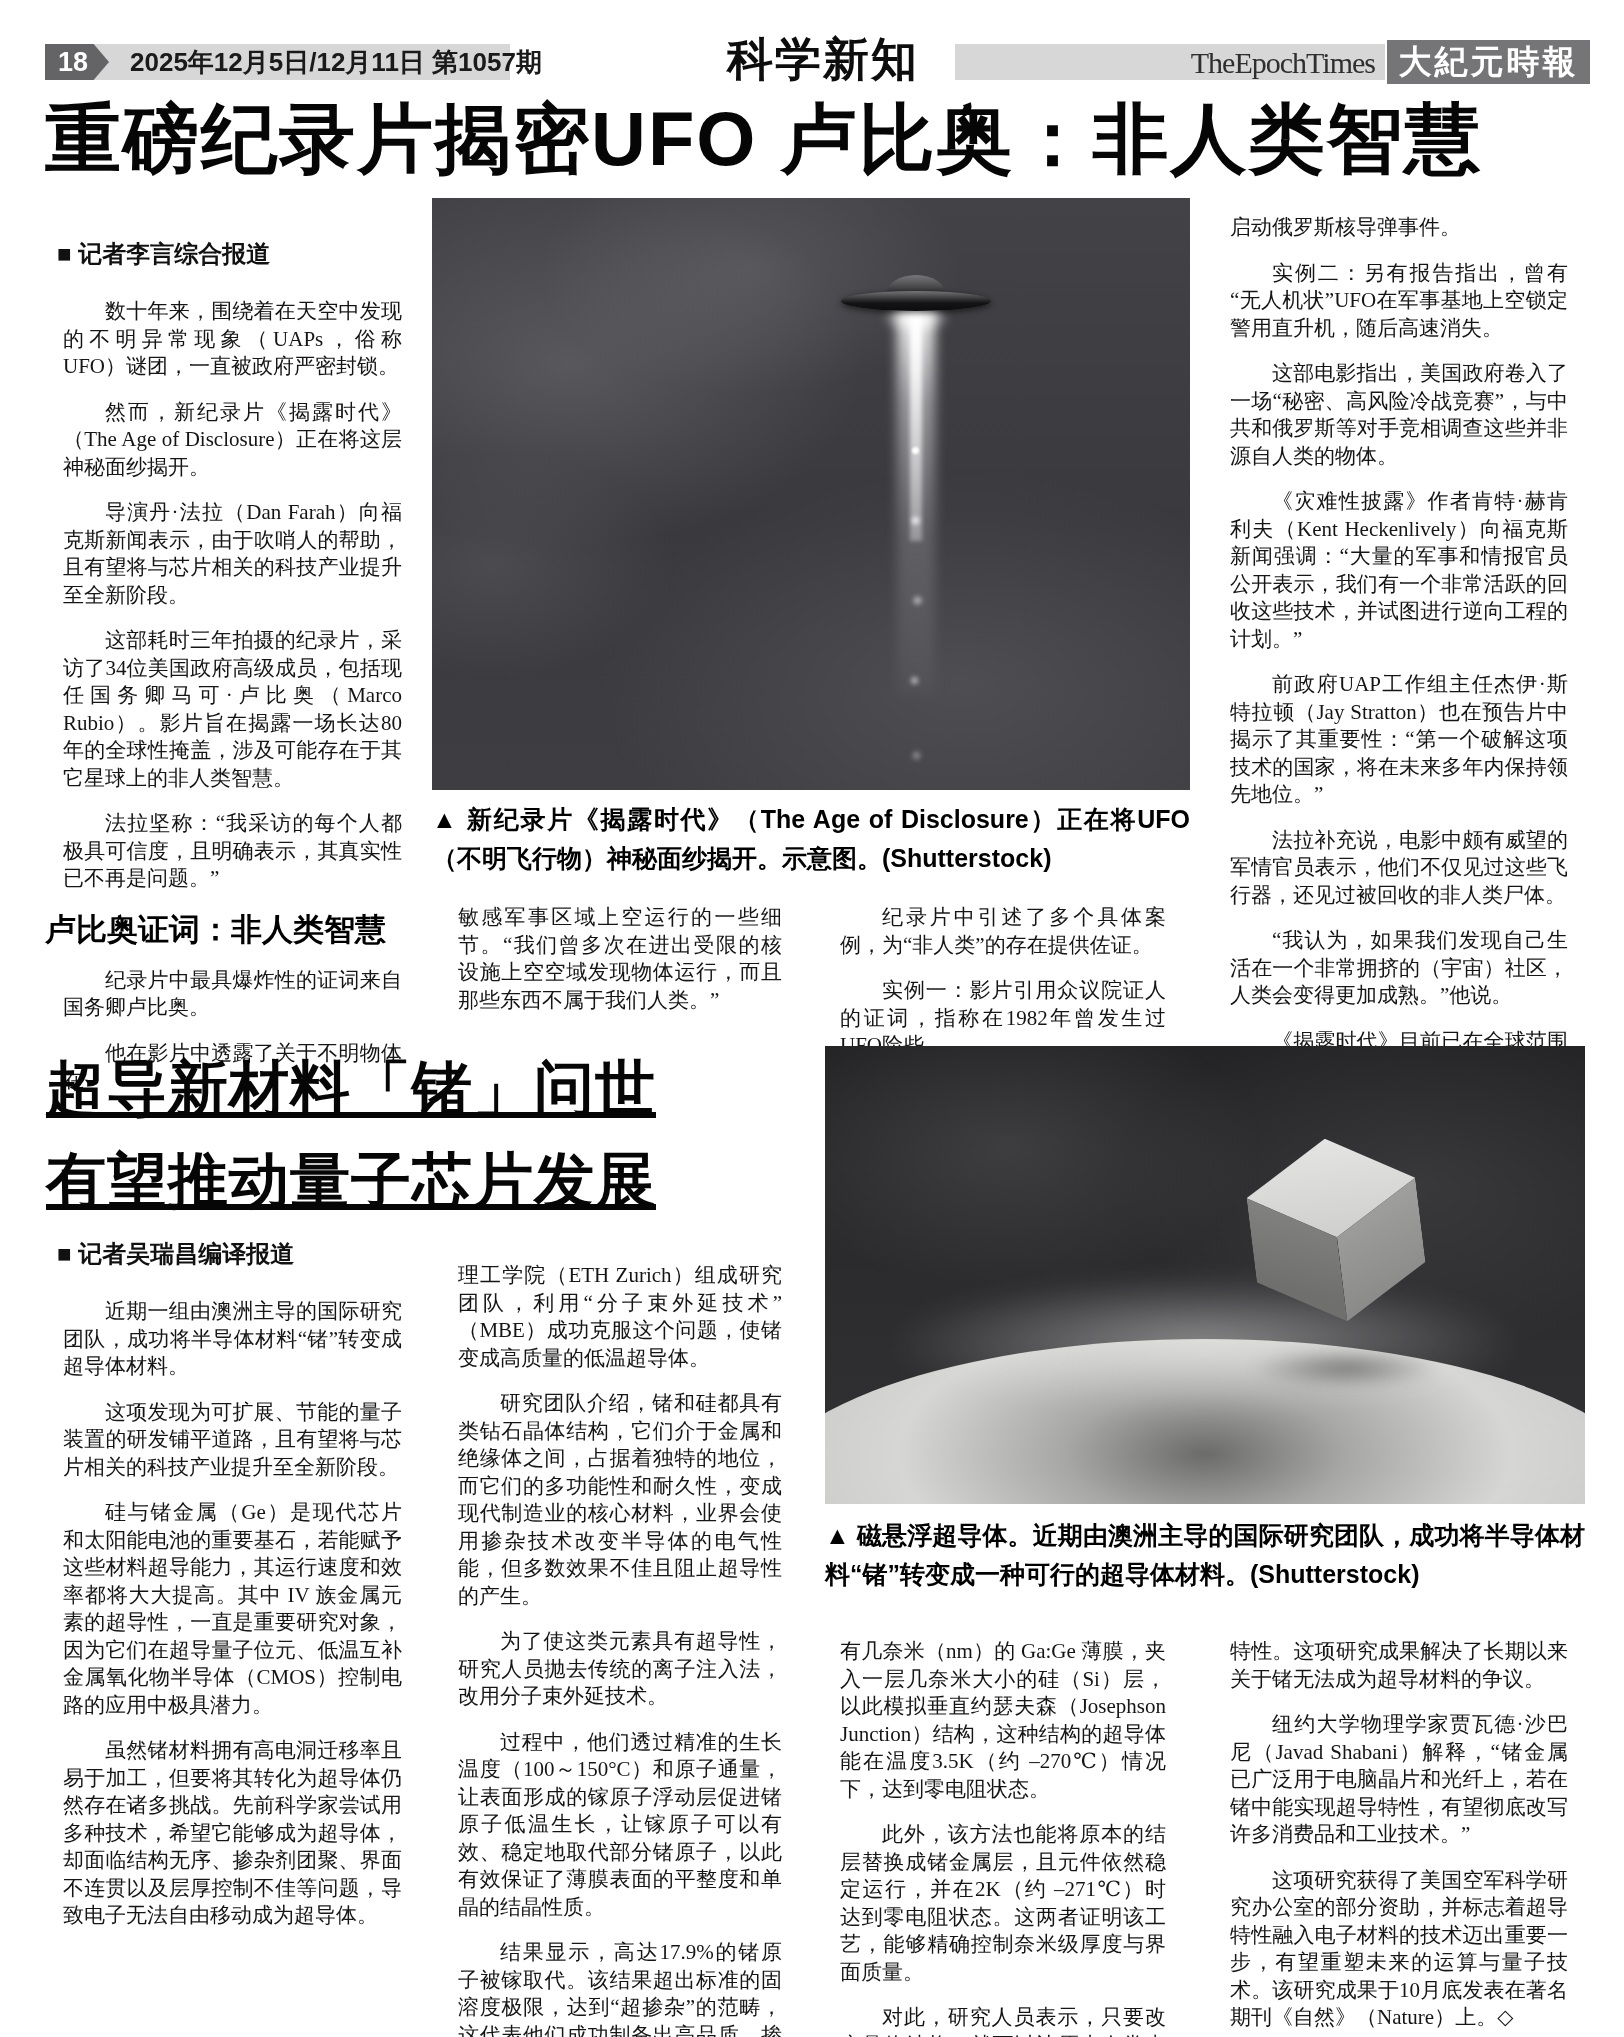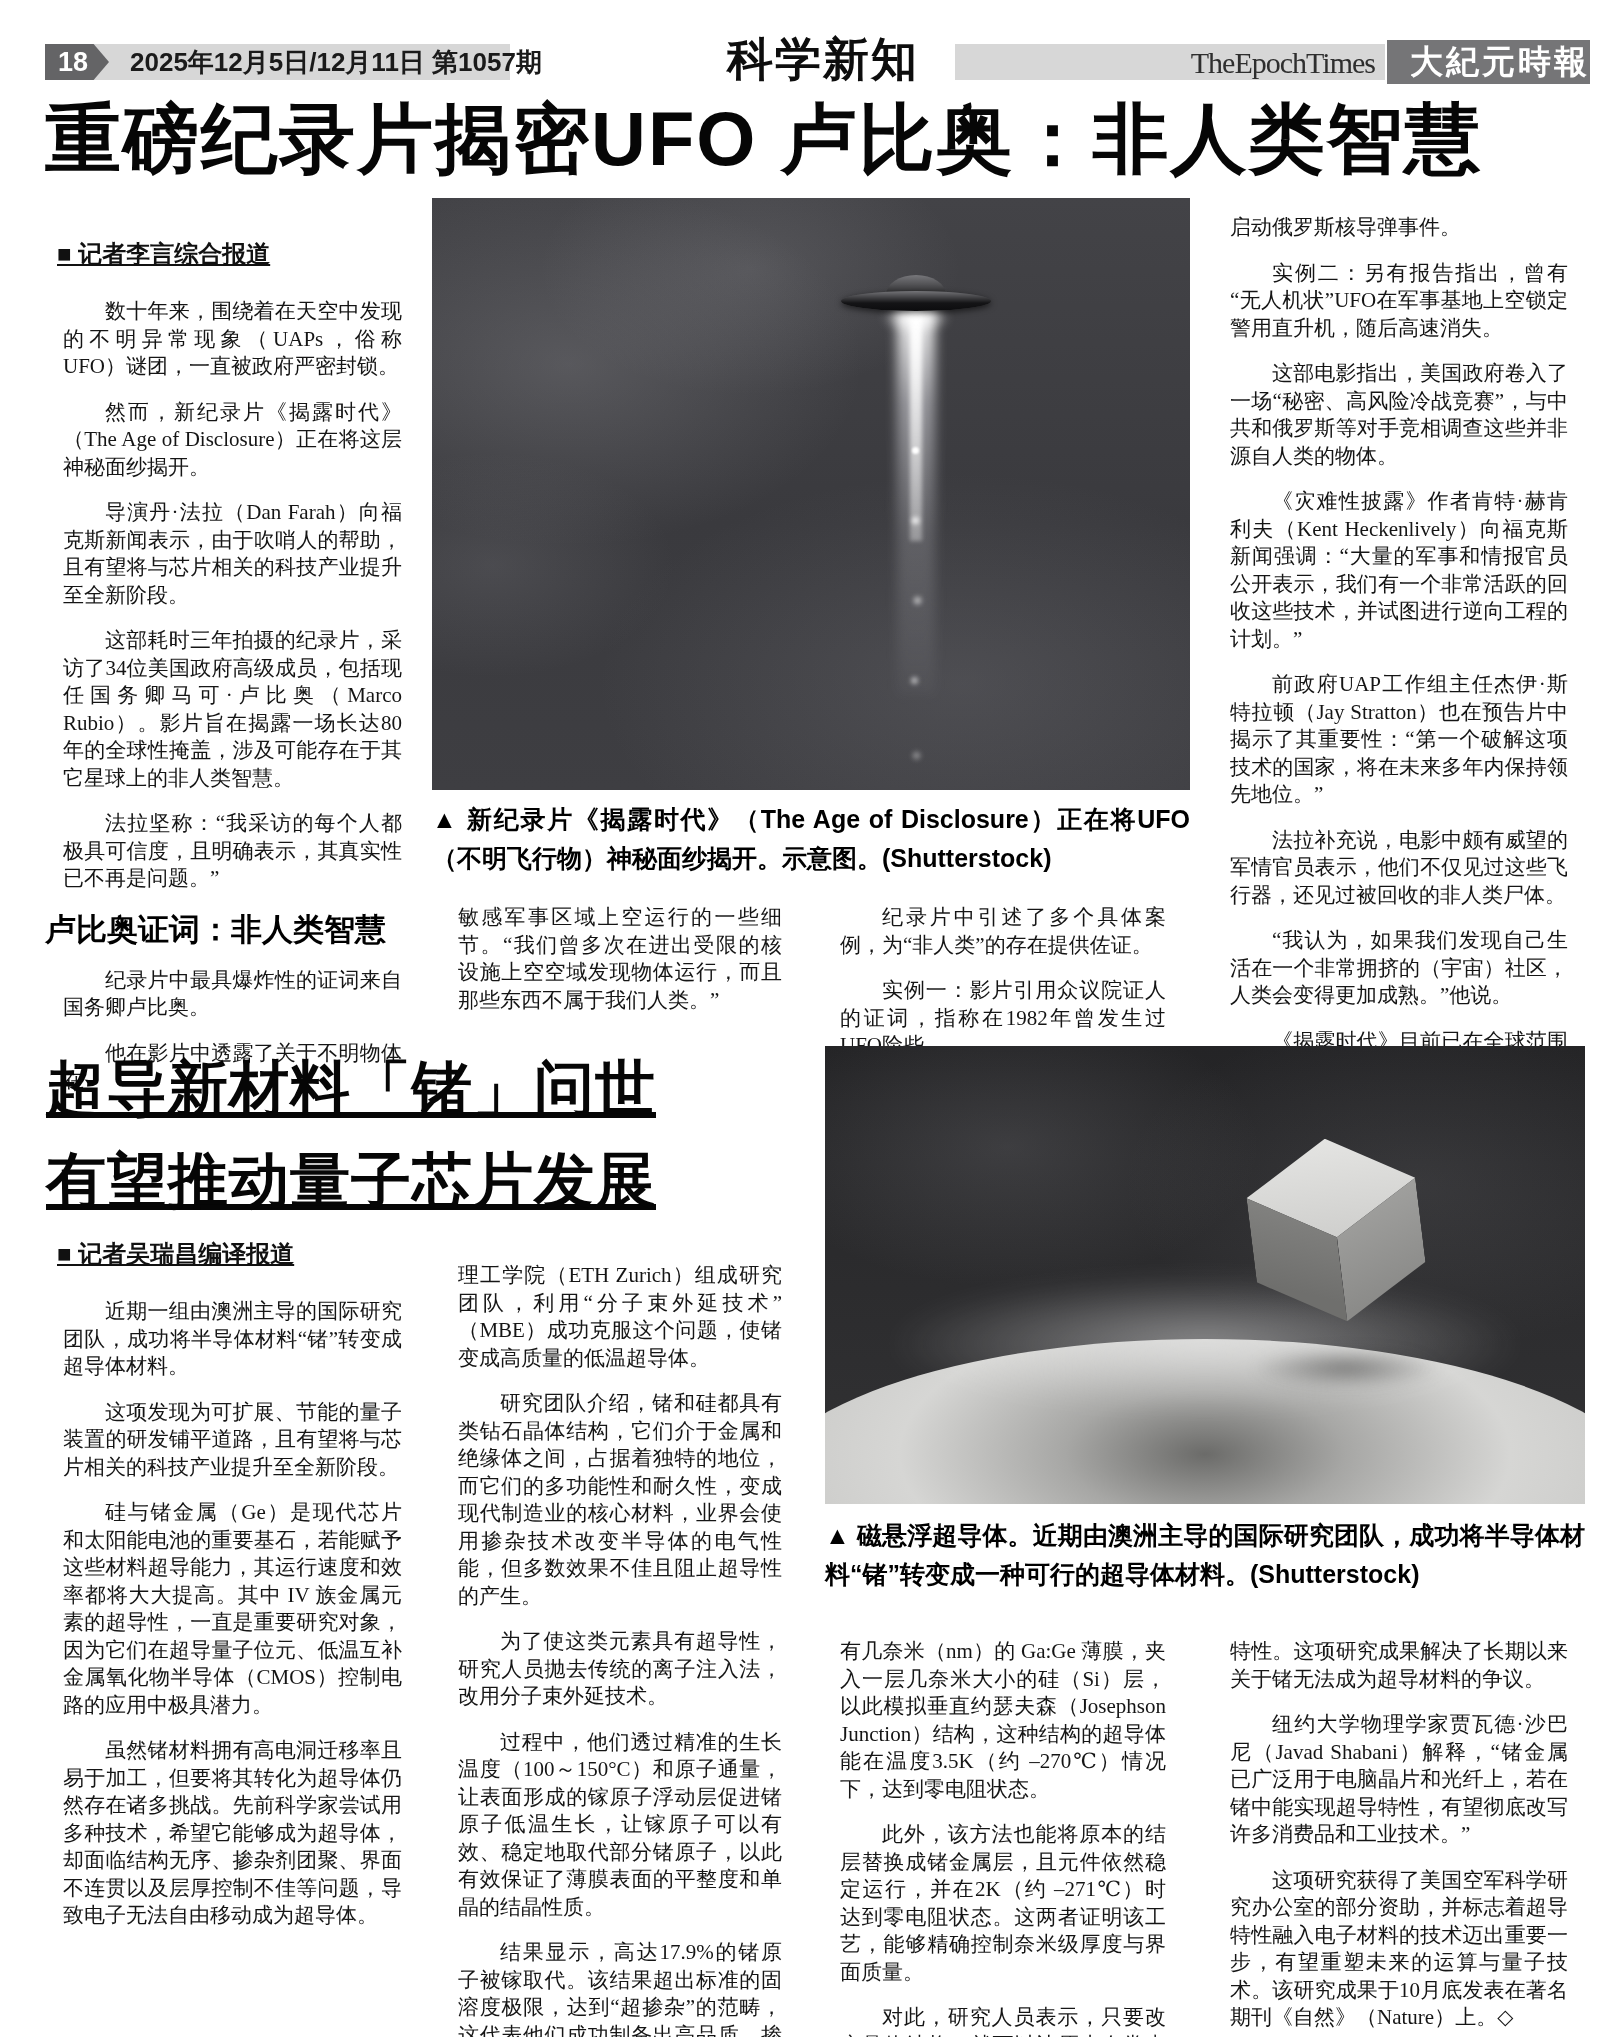--- a/index.html
+++ b/index.html
@@ -9,27 +9,27 @@
   .hdr-bar-left{position:absolute;left:45px;top:44px;width:465px;height:36px;background:#d7d7d7;}
   .page-badge{position:absolute;left:45px;top:44px;width:64px;height:36px;background:#646466;
       clip-path:polygon(0 0,76% 0,100% 50%,76% 100%,0 100%);color:#fff;
       font:bold 27px/36px "Liberation Sans","DejaVu Sans",sans-serif;text-align:center;padding-right:8px;box-sizing:border-box;}
   .hdr-date{position:absolute;left:130px;top:47px;font:bold 26px/30px "Liberation Sans","DejaVu Sans",sans-serif;color:#1a1a1a;}
   .hdr-section{position:absolute;left:727px;top:33px;font:bold 46px/52px "Liberation Sans","DejaVu Sans",sans-serif;color:#0d0d0d;letter-spacing:2px;}
   .hdr-bar-right{position:absolute;left:955px;top:44px;width:430px;height:36px;background:#d7d7d7;
       text-align:right;box-sizing:border-box;padding:2px 10px 0 0;}
   .masthead-en{font-family:"Liberation Serif","DejaVu Serif",serif;font-size:30px;color:#2e2e2e;letter-spacing:-1px;}
   .masthead-cn{position:absolute;left:1387px;top:40px;width:203px;height:44px;background:#757577;color:#fff;
-      font:bold 33px/44px "Liberation Sans","DejaVu Sans",sans-serif;text-align:right;letter-spacing:3px;}
+      font:bold 33px/44px "Liberation Sans","DejaVu Sans",sans-serif;text-align:center;letter-spacing:3px;}
   
   .a1-headline{position:absolute;left:45px;top:96px;width:1560px;margin:0;white-space:nowrap;
       font:900 76px/86px "Liberation Sans","DejaVu Sans",sans-serif;color:#060606;letter-spacing:2px;}
   .a2-headline{position:absolute;left:45px;top:1042px;width:920px;margin:1px;
       font:900 60px/92px "Liberation Sans","DejaVu Sans",sans-serif;color:#060606;letter-spacing:1px;text-decoration:underline;}
-  .byline{font:bold 24px/28px "Liberation Sans","DejaVu Sans",sans-serif;color:#111;margin:0 0 30px 12px;text-decoration:underline;}
+  .byline{font:bold 24px/28px "Liberation Sans","DejaVu Sans",sans-serif;color:#111;margin:0 0 30px 12px;}
   .subhead{font:bold 31px/38px "Liberation Sans","DejaVu Sans",sans-serif;color:#000;margin:18px 0 12px 0;}
   
   .col{position:absolute;}
   .col p{margin:18px;font-size:21px;line-height:27.5px;text-align:justify;text-indent:2em;color:#151515;}
   .col p.noindent{text-indent:0;}
   .a1-col1{left:45px;top:240px;width:375px;}
   .a1-col2{left:440px;top:886px;width:360px;}
   .a1-col3{left:822px;top:886px;width:362px;}
   .a1-col4{left:1212px;top:196px;width:374px;}
   .a2-col1{left:45px;top:1240px;width:375px;}

